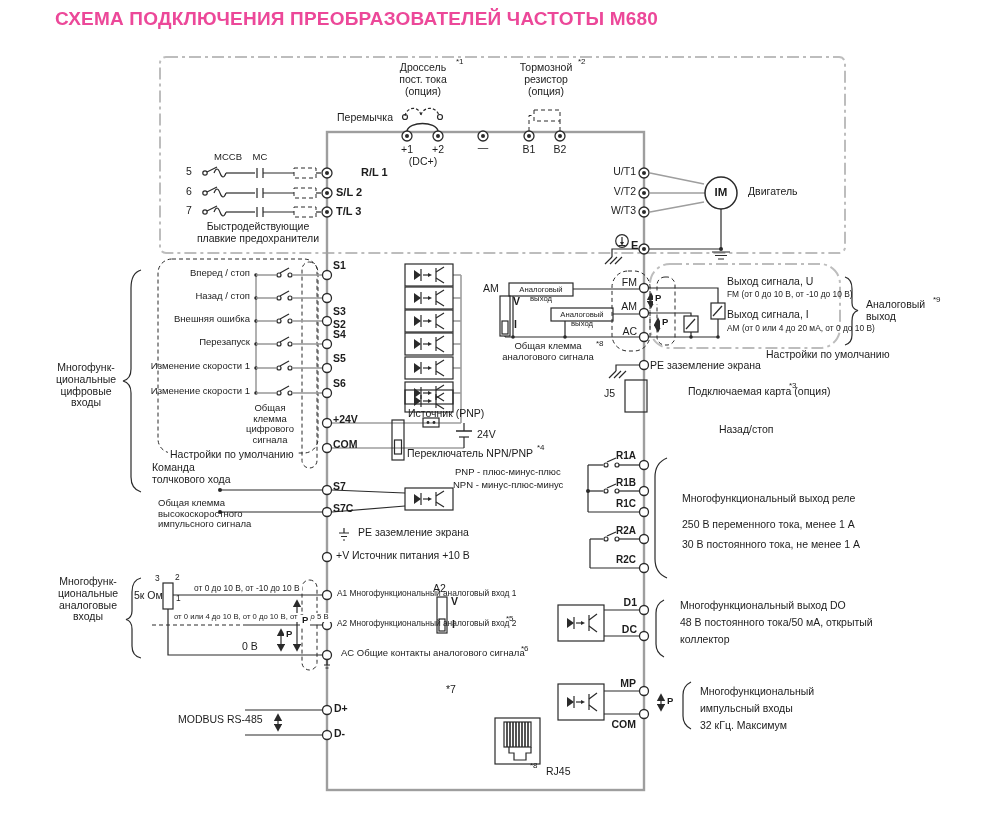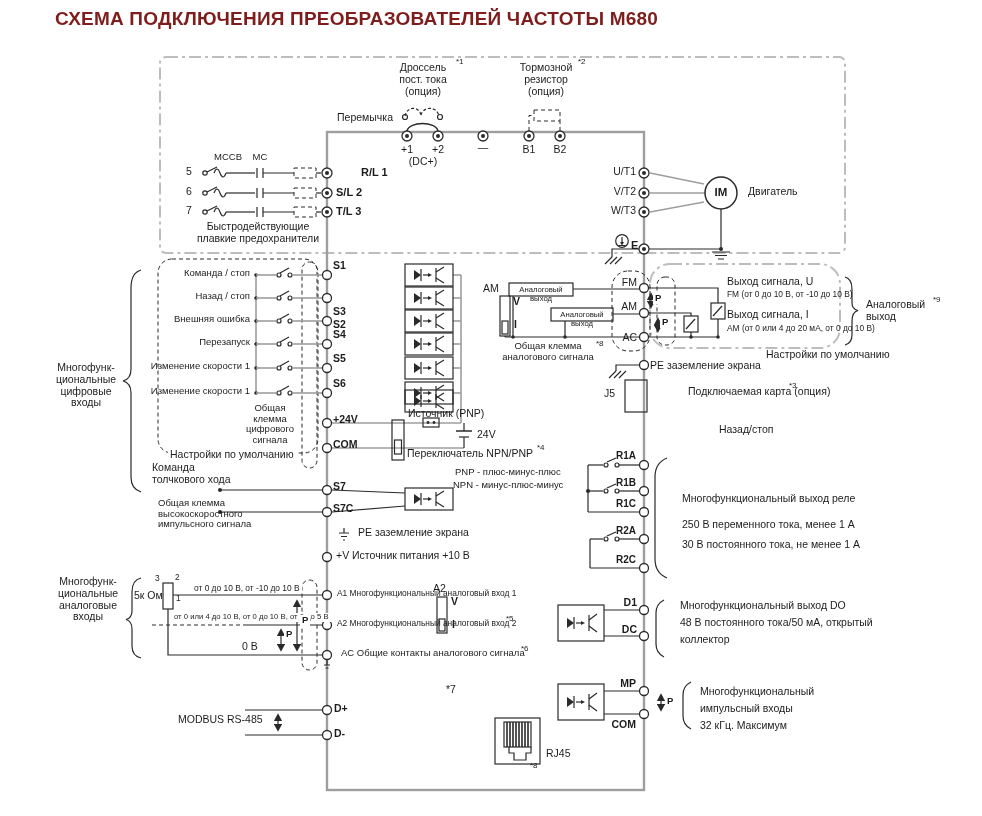--- a/index.html
+++ b/index.html
@@ -16,21 +16,21 @@
   .term{stroke:#2a2a2a;stroke-width:1.3;fill:#fff;}
   .lbl{position:absolute;font-size:10.5px;line-height:1.12;white-space:pre-line;color:#1c1c1c;}
   .s{font-size:8.4px;}
   .xs{font-size:7.7px;}
   .t9{font-size:9.5px;}
   .c{text-align:center;}
   .r{text-align:right;}
   .b{font-weight:bold;}
   .bg{background:#fff;padding:0 2px;}
   .sup{font-size:8px;}
-  .title{position:absolute;font-size:19px;font-weight:bold;letter-spacing:0.2px;color:#7f1d1d;}
+  .title{position:absolute;font-size:19px;font-weight:bold;letter-spacing:0.2px;color:#ec4899;}
 </style>
 </head>
 <body>
 
 <div class="frame">
 
 <svg width="982" height="816" viewBox="0 0 982 816">
   <defs>
     <marker id="ah" markerWidth="7" markerHeight="7" refX="5" refY="3.5" orient="auto-start-reverse">
       <path d="M0,0 L6.5,3.5 L0,7 z" fill="#2a2a2a"></path>
@@ -413,21 +413,21 @@
 <div class="lbl r" style="left:598px;top:186px;width:38px;">V/T2</div>
 <div class="lbl r" style="left:598px;top:205px;width:38px;">W/T3</div>
 <div class="lbl b c" style="left:707px;top:186px;width:28px;font-size:11.5px;">IM</div>
 <div class="lbl" style="left:748px;top:186px;">Двигатель</div>
 <div class="lbl b" style="left:631px;top:239px;font-size:11px;">E</div>
 
 <div class="lbl c" style="left:40px;top:362px;width:92px;">Многофунк-
 циональные
 цифровые
 входы</div>
-<div class="lbl r t9" style="left:130px;top:268px;width:120px;">Команда / стоп</div>
+<div class="lbl r t9" style="left:130px;top:268px;width:120px;">Вперед / стоп</div>
 <div class="lbl r t9" style="left:130px;top:291px;width:120px;">Назад / стоп</div>
 <div class="lbl r t9" style="left:130px;top:314px;width:120px;">Внешняя ошибка</div>
 <div class="lbl r t9" style="left:130px;top:337px;width:120px;">Перезапуск</div>
 <div class="lbl r t9" style="left:130px;top:361px;width:120px;">Изменение скорости 1</div>
 <div class="lbl r t9" style="left:130px;top:386px;width:120px;">Изменение скорости 1</div>
 <div class="lbl b" style="left:333px;top:260px;">S1</div>
 <div class="lbl b" style="left:333px;top:283px;margin-top:36px;">S2</div>
 <div class="lbl b" style="left:333px;top:306px;">S3</div>
 <div class="lbl b" style="left:333px;top:329px;">S4</div>
 <div class="lbl b" style="left:333px;top:353px;">S5</div>
@@ -455,21 +455,21 @@
 <div class="lbl" style="left:358px;top:527px;">PE заземление экрана</div>
 <div class="lbl" style="left:336px;top:550px;">+V Источник питания +10 В</div>
 
 <div class="lbl" style="left:483px;top:283px;">AM</div>
 <div class="lbl b" style="left:513px;top:296px;">V</div>
 <div class="lbl b" style="left:514px;top:319px;">I</div>
 <div class="lbl c xs" style="left:509px;top:286px;width:64px;">Аналоговый выход</div>
 <div class="lbl c xs" style="left:551px;top:311px;width:62px;">Аналоговый выход</div>
 <div class="lbl r" style="left:607px;top:277px;width:30px;">FM</div>
 <div class="lbl r" style="left:607px;top:301px;width:30px;">AM</div>
-<div class="lbl r" style="left:607px;top:326px;width:30px;margin-top:6px;">AC</div>
+<div class="lbl r" style="left:607px;top:326px;width:30px;">AC</div>
 <div class="lbl b t9 bg" style="left:653px;top:293px;">P</div>
 <div class="lbl b t9 bg" style="left:660px;top:317px;">P</div>
 <div class="lbl c t9" style="left:496px;top:341px;width:104px;">Общая клемма
 аналогового сигнала</div>
 <div class="lbl sup" style="left:596px;top:340px;">*8</div>
 <div class="lbl" style="left:727px;top:276px;">Выход сигнала, U</div>
 <div class="lbl s" style="left:727px;top:290px;">FM (от 0 до 10 В, от -10 до 10 В)</div>
 <div class="lbl" style="left:727px;top:309px;">Выход сигнала, I</div>
 <div class="lbl s" style="left:727px;top:324px;">AM (от 0 или 4 до 20 мА, от 0 до 10 В)</div>
 <div class="lbl" style="left:866px;top:299px;">Аналоговый
@@ -524,16 +524,16 @@
 <div class="lbl b r" style="left:602px;top:719px;width:34px;">COM</div>
 <div class="lbl b t9 bg" style="left:665px;top:696px;">P</div>
 <div class="lbl" style="left:700px;top:686px;">Многофункциональный</div>
 <div class="lbl" style="left:700px;top:703px;">импульсный входы</div>
 <div class="lbl" style="left:700px;top:720px;">32 кГц. Максимум</div>
 
 <div class="lbl" style="left:178px;top:714px;">MODBUS RS-485</div>
 <div class="lbl b" style="left:334px;top:703px;">D+</div>
 <div class="lbl b" style="left:334px;top:728px;">D-</div>
 <div class="lbl" style="left:446px;top:684px;">*7</div>
-<div class="lbl" style="left:499px;top:748px;padding-left:47px;">RJ45</div>
+<div class="lbl" style="left:499px;top:766px;padding-left:47px;">RJ45</div>
 <div class="lbl sup" style="left:530px;top:762px;">*8</div>
 
 </div>
 
 </body></html>

